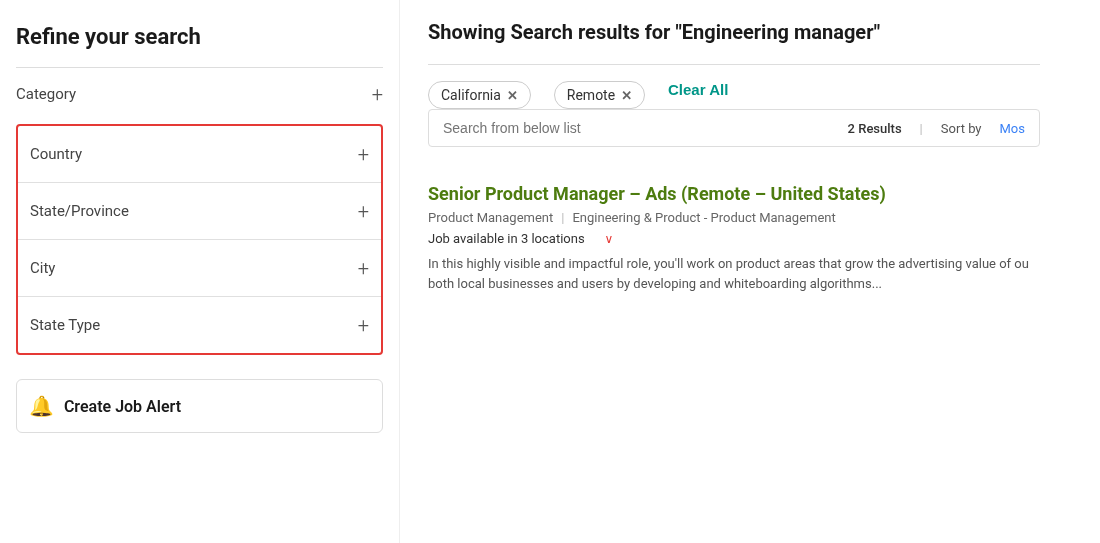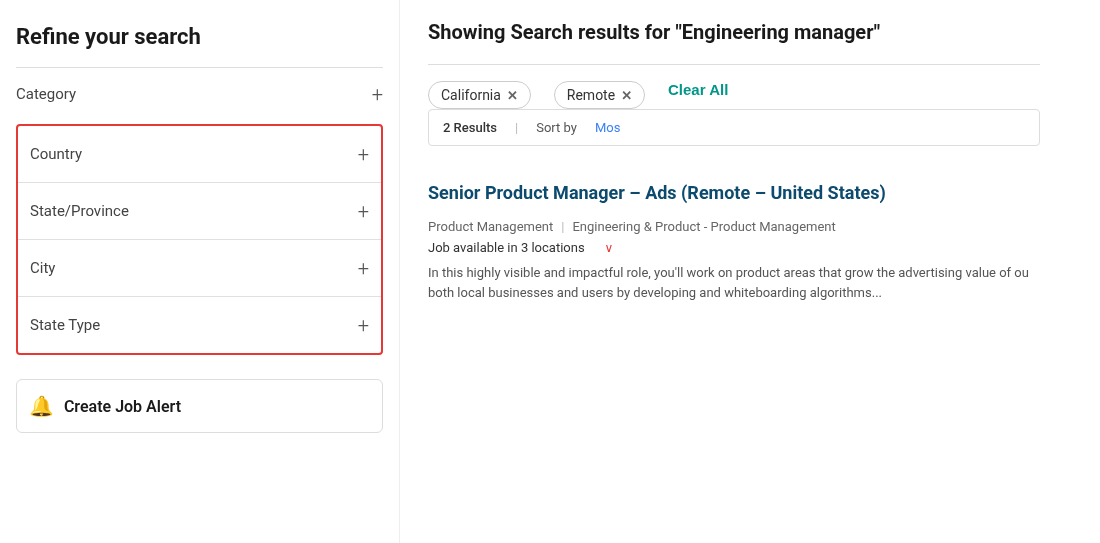--- a/index.html
+++ b/index.html
@@ -189,22 +189,22 @@
     .sort-value {
       color: #3b82f6;
       font-weight: 400;
     }
     .job-card {
       padding: 12px 0;
     }
     .job-title {
       font-size: 18px;
       font-weight: 700;
-      color: #0c4a6e;
-      margin-bottom: 16px;
+      color: #4d7c0f;
+      margin-bottom: 6px;
     }
     .job-meta {
       font-size: 13px;
       color: #666;
       margin-bottom: 6px;
       display: flex;
       align-items: center;
       gap: 8px;
     }
     .meta-pipe {
@@ -283,20 +283,21 @@
         <span class="filter-tag-remove">✕</span>
       </div>
       <div class="filter-tag">
         <span>Remote</span>
         <span class="filter-tag-remove">✕</span>
       </div>
       <button class="clear-all-btn">Clear All</button>
     </div>
 
     <div class="search-bar-row">
+      <input class="search-input" type="text" placeholder="Search from below list" style="">
       <div class="results-sort-row">
         <span class="results-count">2 Results</span>
         <span class="pipe-divider">|</span>
         <span class="sort-label">Sort by</span>
         <span class="sort-value">Mos</span>
       </div>
     </div>
 
     <div class="job-card">
       <div class="job-title">Senior Product Manager – Ads (Remote – United States)</div>

